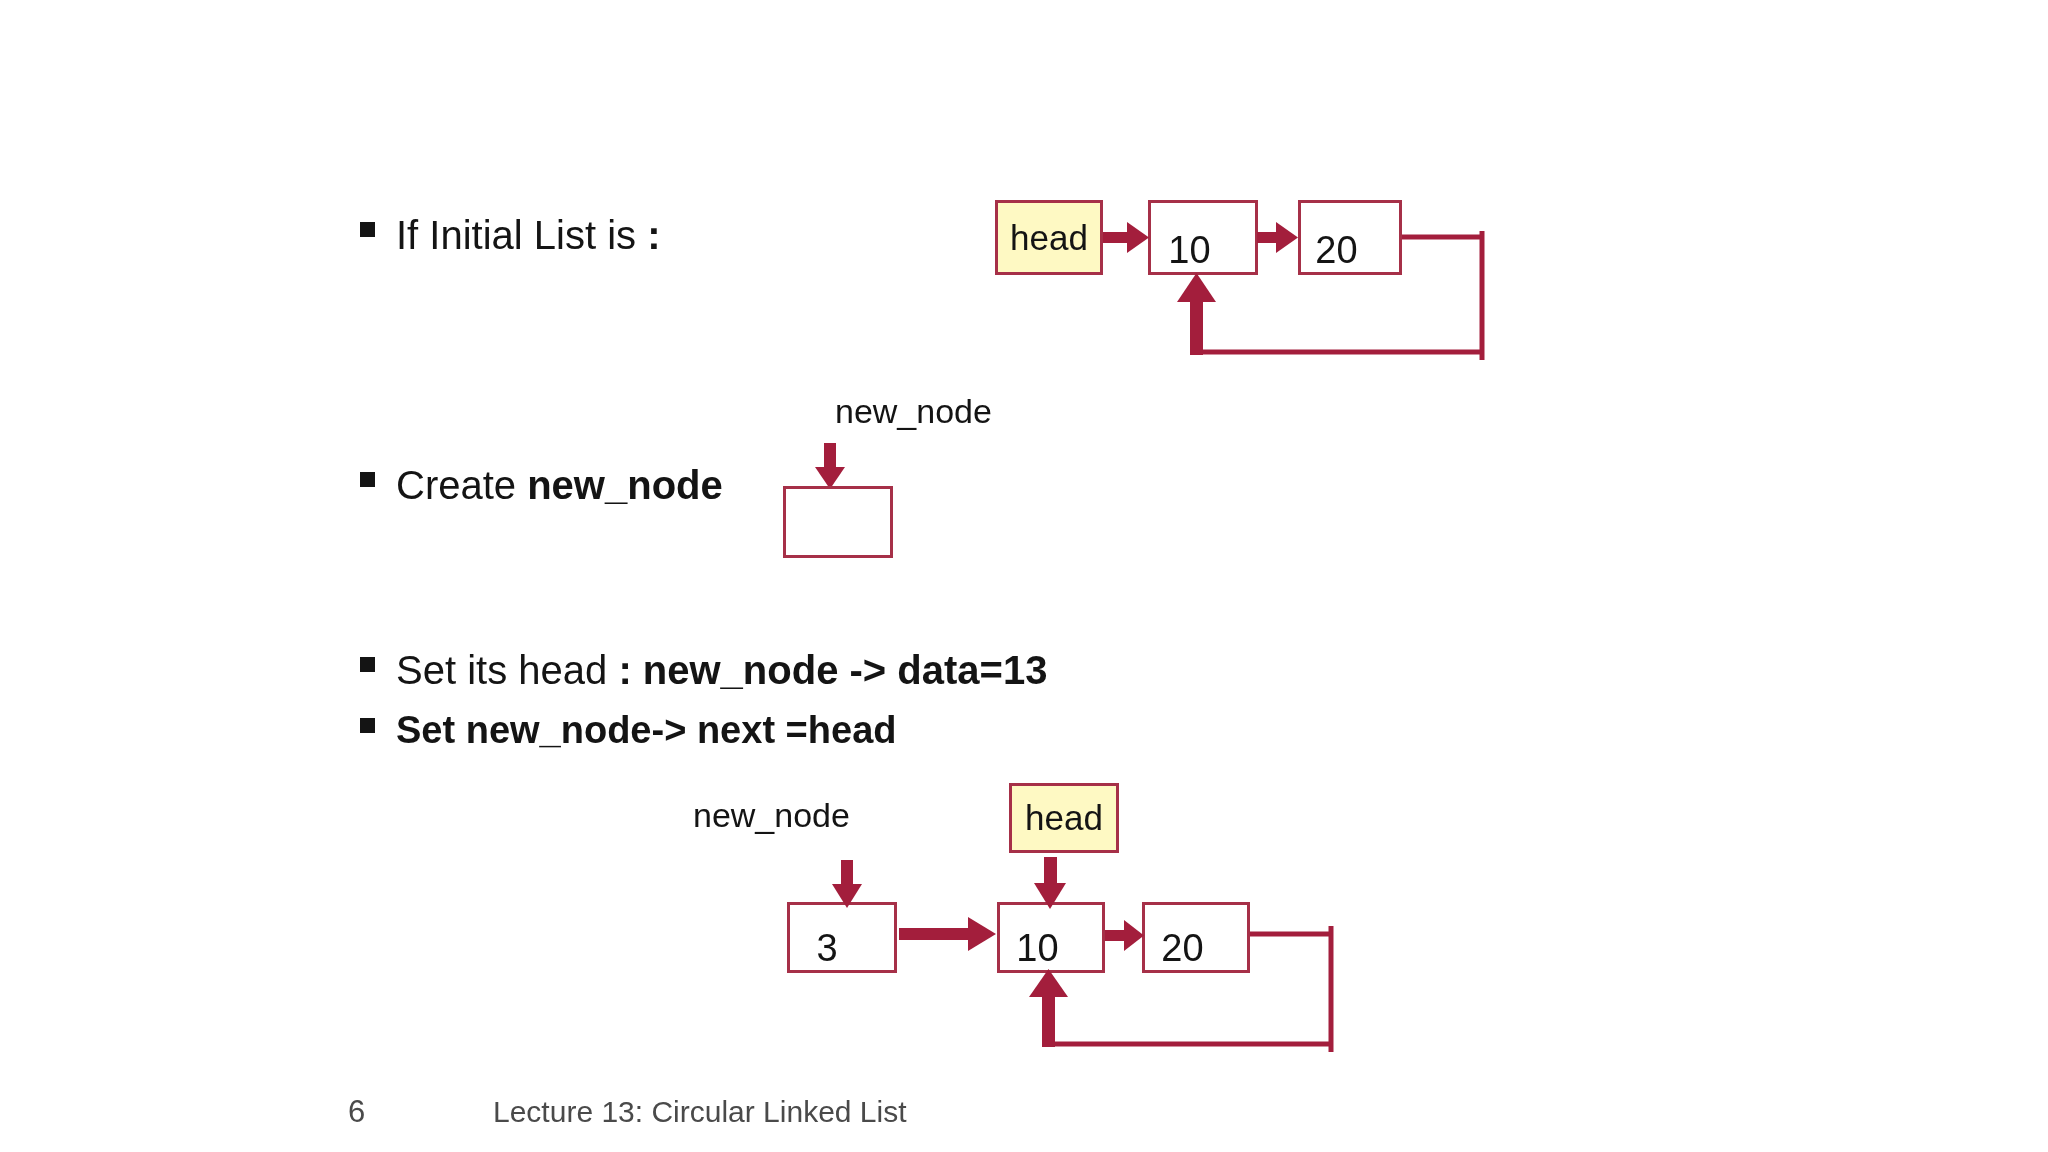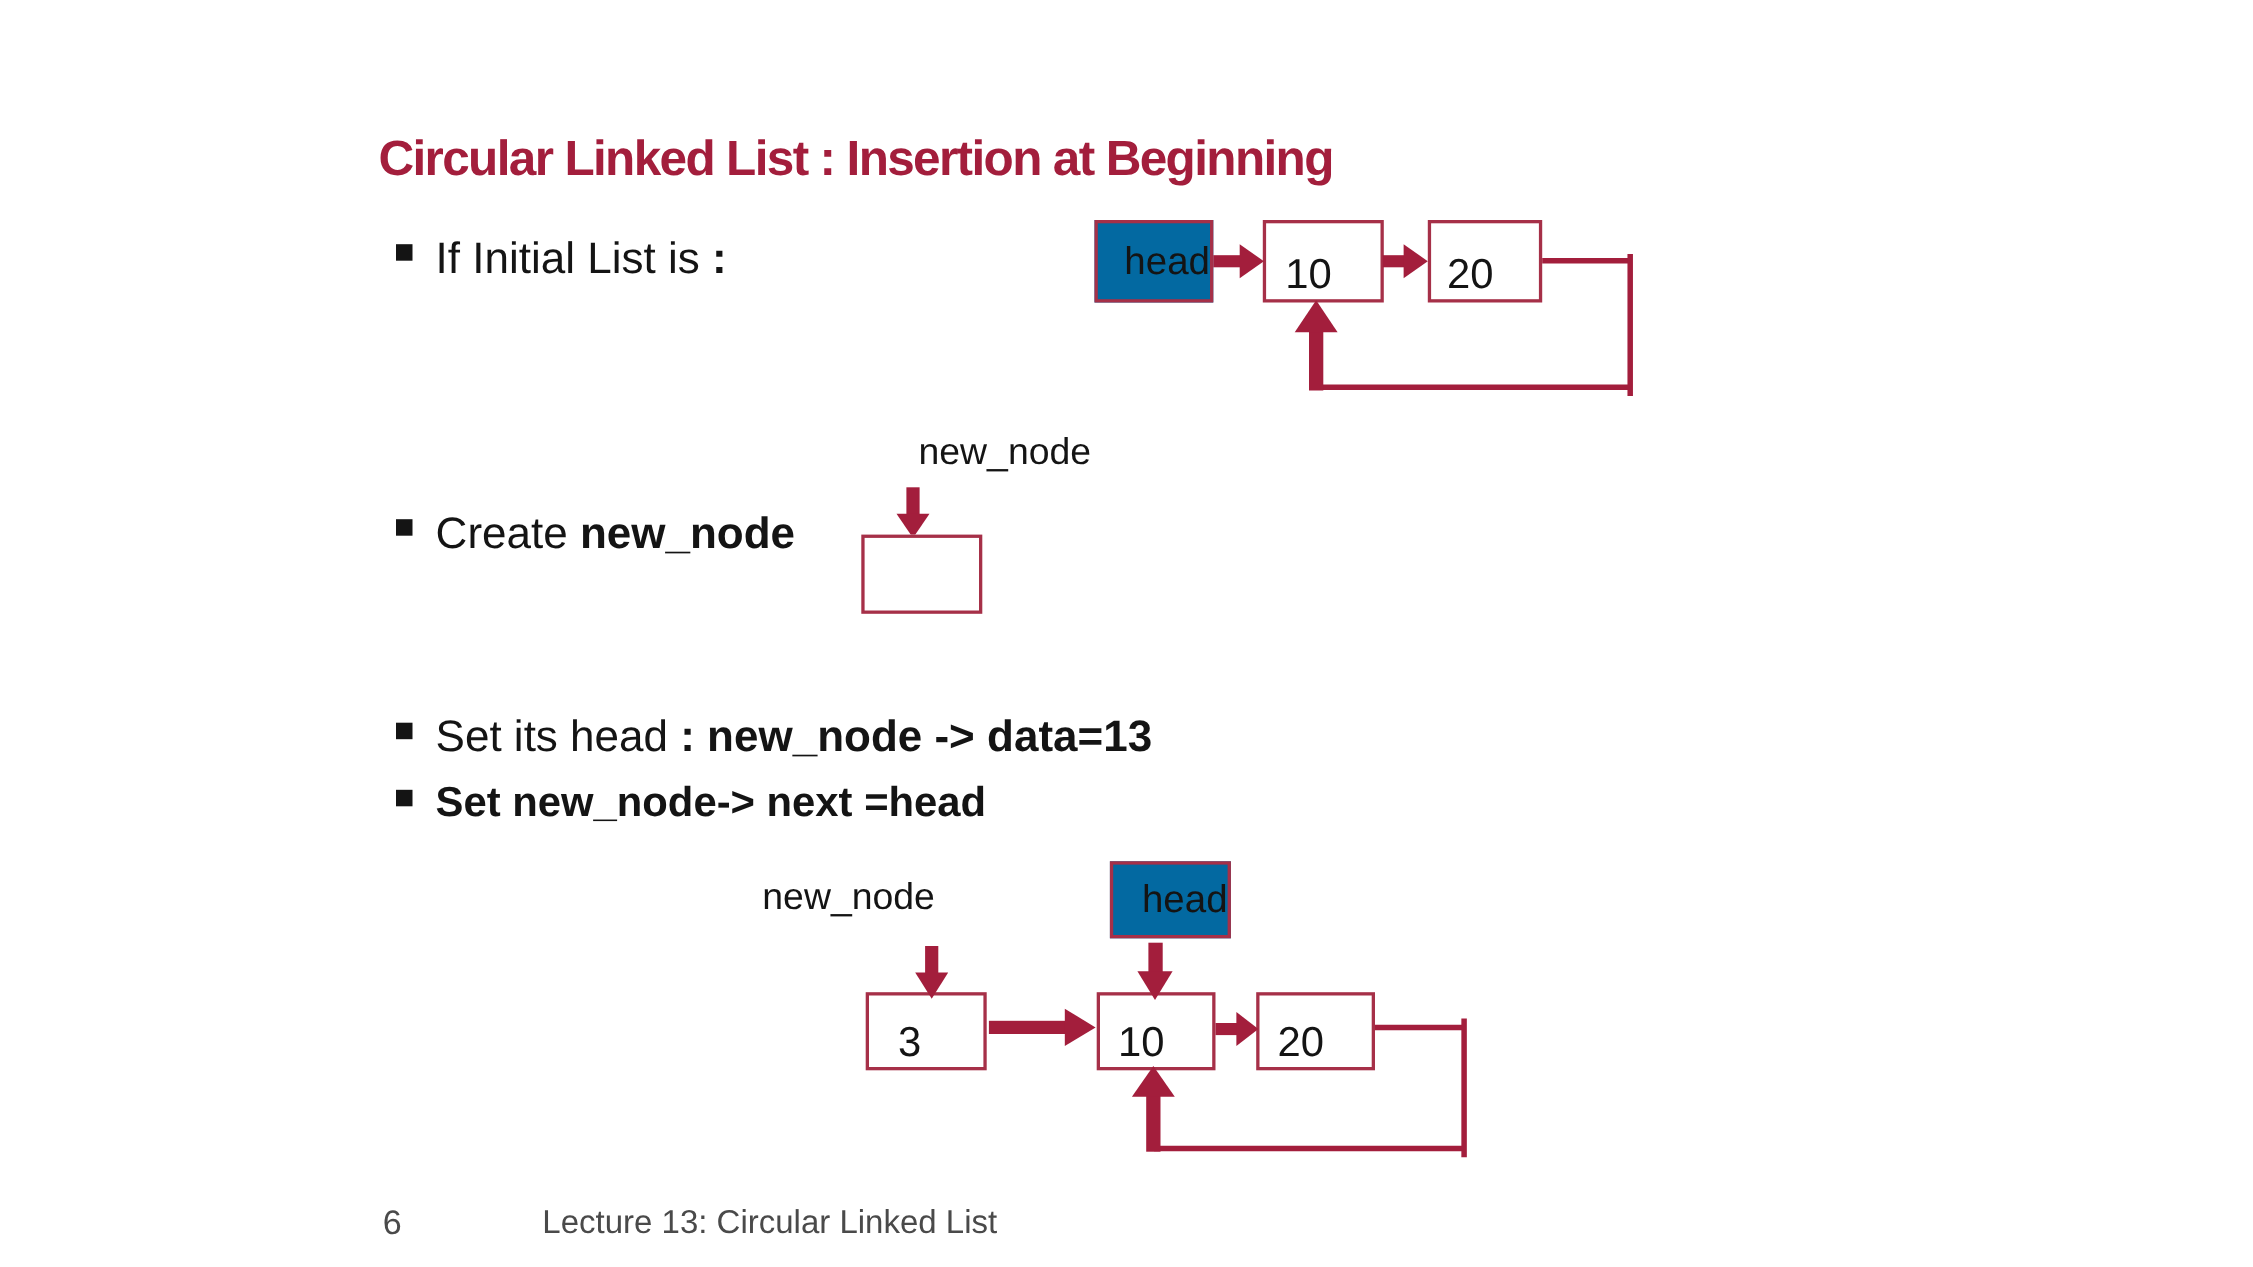--- a/index.html
+++ b/index.html
@@ -19,22 +19,22 @@
   
   .bullet{position:absolute;left:360px;display:flex;align-items:flex-start;white-space:nowrap;justify-content:space-between;}
   .bullet .sq{width:15px;height:15px;background:#141414;margin:13px 21px 0 0;flex:0 0 auto;}
   .bullet .bt{font-size:40px;line-height:52px;}
   .bullet.small .bt{font-size:38px;line-height:48px;}
   .bullet.small .sq{margin-top:12px;}
   .bullet b{font-weight:700;}
   
   .diagram{position:absolute;}
   .labelbox{
-    position:absolute;background:#0369a1;border:3px solid var(--border);
-    box-sizing:border-box;display:flex;align-items:center;justify-content:flex-end;
+    position:absolute;background:#fef9c3;border:3px solid var(--border);
+    box-sizing:border-box;display:flex;align-items:center;justify-content:center;
     font-size:35px;color:var(--ink);
   }
   .nodebox{
     position:absolute;background:#fff;border:3px solid var(--border);
     box-sizing:border-box;display:flex;align-items:flex-end;
   }
   .nodebox .val{flex:1;display:flex;align-items:center;justify-content:center;
     font-size:38px;color:var(--ink);}
   .nodebox .band{flex:0 0 27px;}
   .band.dark{background:var(--band);}
@@ -45,21 +45,20 @@
   .fl{fill:var(--accent);stroke:none;}
   
   .footer-num{position:absolute;left:348px;top:1094px;font-size:31px;color:var(--gray);}
   .footer-text{position:absolute;left:445px;top:1095px;font-size:30px;color:var(--gray);white-space:nowrap;margin-left:48px;}
 </style>
 </head>
 <body>
 
 <div class="slide">
 
-  <div class="title">Circular Linked List : Insertion at Beginning</div>
 
   <div class="bullet" style="top:209px">
     <span class="sq"></span>
     <span class="bt"><span>If Initial List is </span><b>:</b></span>
   </div>
 
   <div class="bullet" style="top:459px">
     <span class="sq"></span>
     <span class="bt"><span>Create </span><b>new_node</b></span>
   </div>

